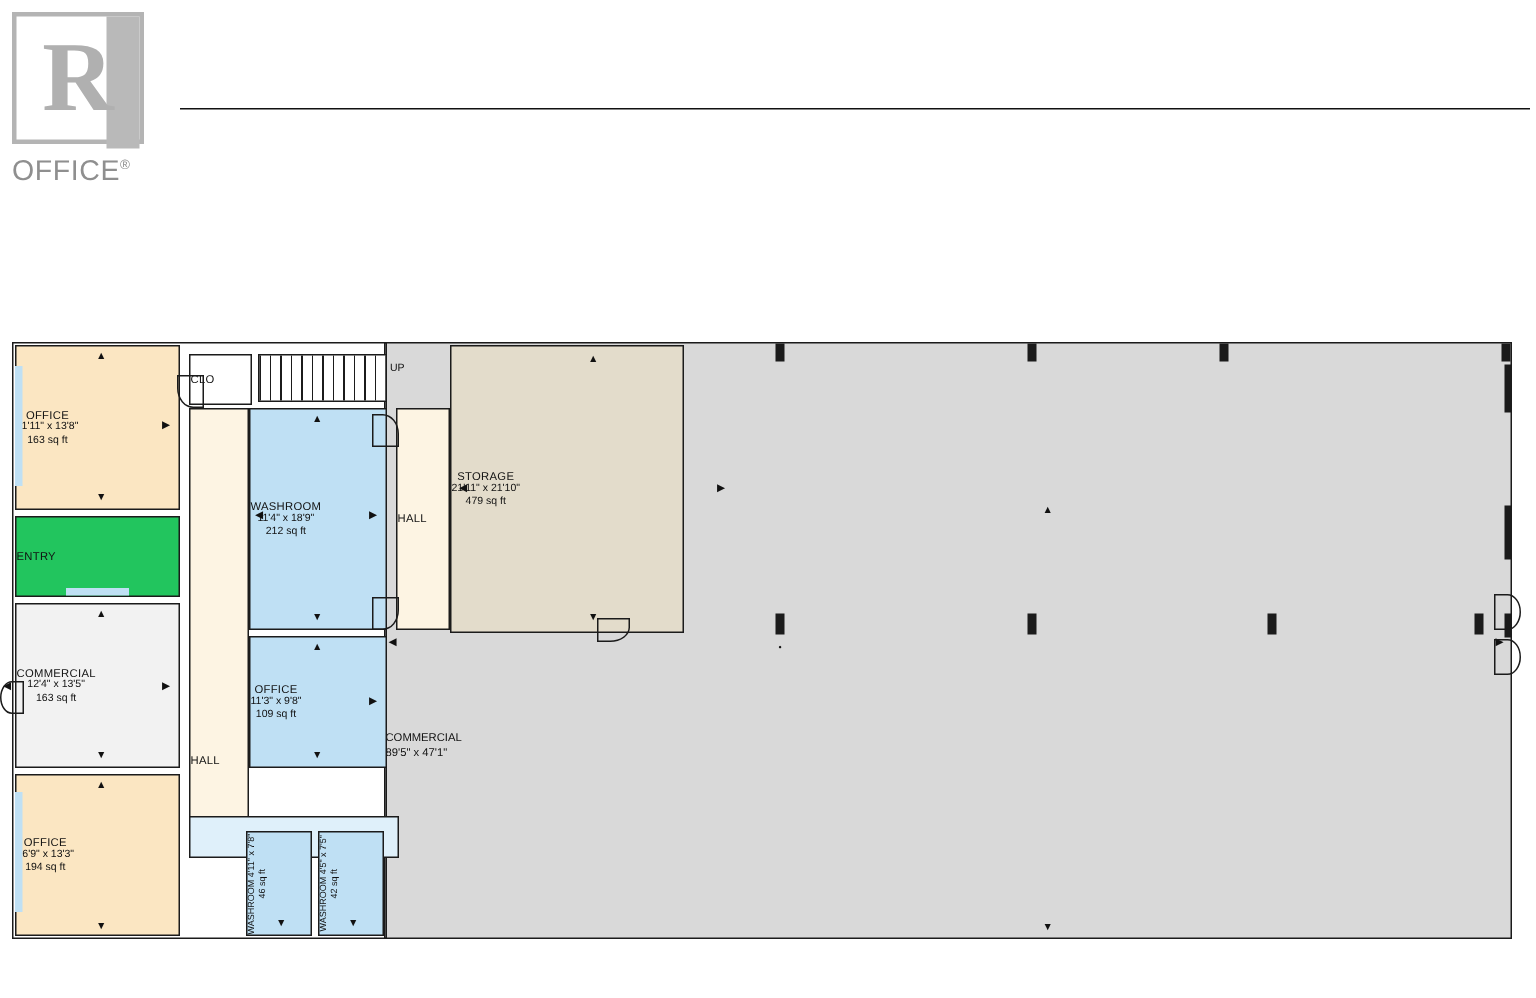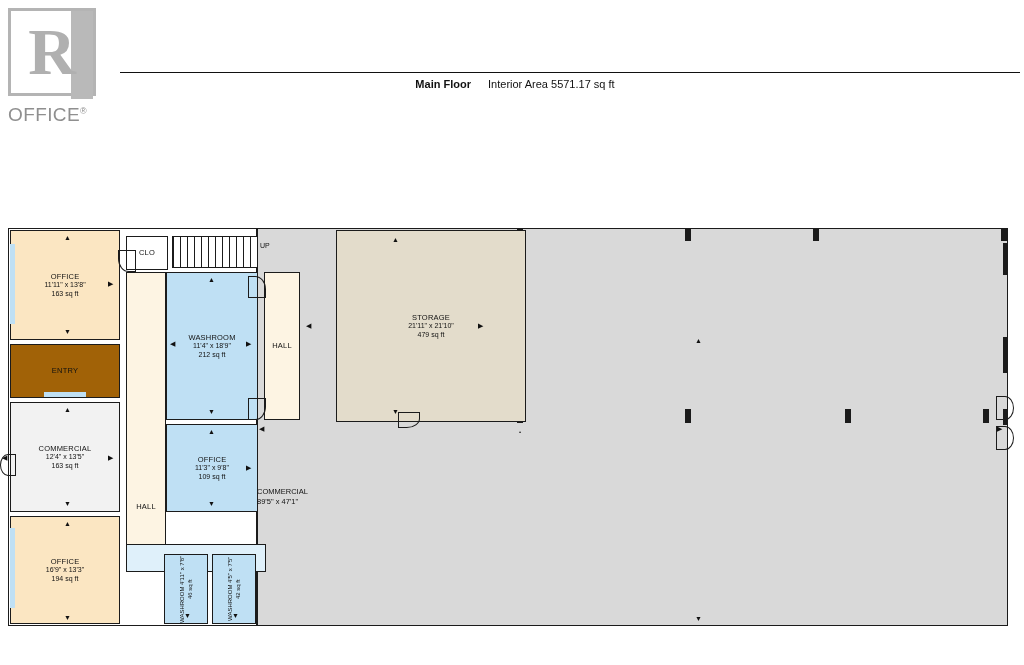--- a/index.html
+++ b/index.html
@@ -55,29 +55,29 @@
   #subline span.area { margin-left:14px; }
 
   
   #plan {
     position:absolute; left:8px; top:228px; width:1000px; height:398px;
   }
 
   .rm {
     position:absolute;
     border:1px solid #1b1b1b;
-    display:flex; align-items:center; justify-content:center;
+    display:flex; align-items:center; justify-content:flex-start;
     text-align:center;
   }
   .rm .lbl { line-height:1.25; font-size:7px; color:#111; }
   .rm .lbl .nm { font-size:7.5px; letter-spacing:.2px; }
 
   .beige { background:#fbe6c2; }
   .blue  { background:#bfe0f4; }
-  .grey  { background:#a16207; }
+  .grey  { background:#22c55e; }
   .white { background:#ffffff; }
   .tan   { background:#e3dccb; }
 
   
   .vert .lbl { writing-mode:vertical-rl; transform:rotate(180deg); font-size:6px; }
 
   
   .arw { position:absolute; color:#111; font-size:7px; line-height:7px; }
 
   
@@ -103,24 +103,20 @@
 
   <div id="logo">
     <div class="mark">
       <div class="blk"></div>
       <div class="r">R</div>
     </div>
     <div class="word"><span>OFFICE</span><sup>®</sup></div>
   </div>
 
   <div id="rule"></div>
-  <div id="subline">
-    <b>Main Floor</b>
-    <span class="area">Interior Area 5571.17 sq ft</span>
-  </div>
 </div>
 
 <div id="plan">
 
   <div id="commercial">
     <div class="clbl">
       <div>COMMERCIAL</div>
       <div>89'5" x 47'1"</div>
     </div>
 
@@ -138,21 +134,21 @@
     <div class="wseg" style="left:746px; top:108px; width:5px; height:36px;"></div>
     <div class="wseg" style="left:746px; top:180px; width:5px; height:16px;"></div>
 
     <div class="arw" style="left:438px; top:108px;">▲</div>
     <div class="arw" style="left:438px; top:386px;">▼</div>
     <div class="arw" style="left:2px; top:196px;">◀</div>
     <div class="arw" style="left:740px; top:196px;">▶</div>
     <div class="arw" style="left:262px; top:200px; font-size:6px;">•</div>
   </div>
 
-  <div class="rm tan" style="left:292px; top:2px; width:190px; height:192px;margin-left:36px;">
+  <div class="rm tan" style="left:292px; top:2px; width:156px; height:192px;">
     <div class="lbl">
       <div class="nm">STORAGE</div>
       <div>21'11" x 21'10"</div>
       <div>479 sq ft</div>
     </div>
   </div>
   <div class="arw" style="left:384px; top:8px;">▲</div>
   <div class="arw" style="left:384px; top:180px;">▼</div>
   <div class="arw" style="left:298px; top:94px;">◀</div>
   <div class="arw" style="left:470px; top:94px;">▶</div>

